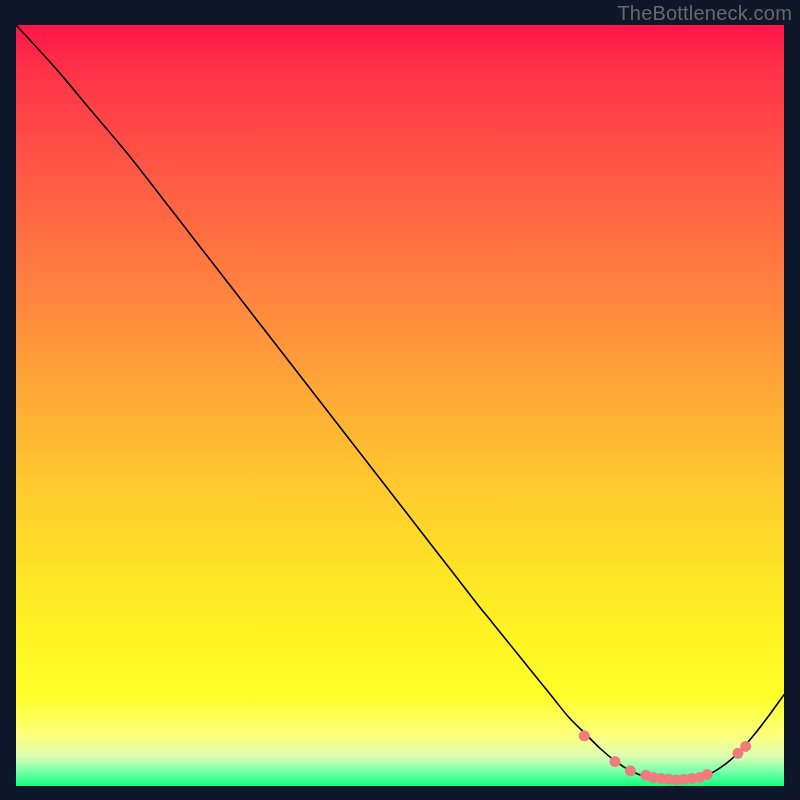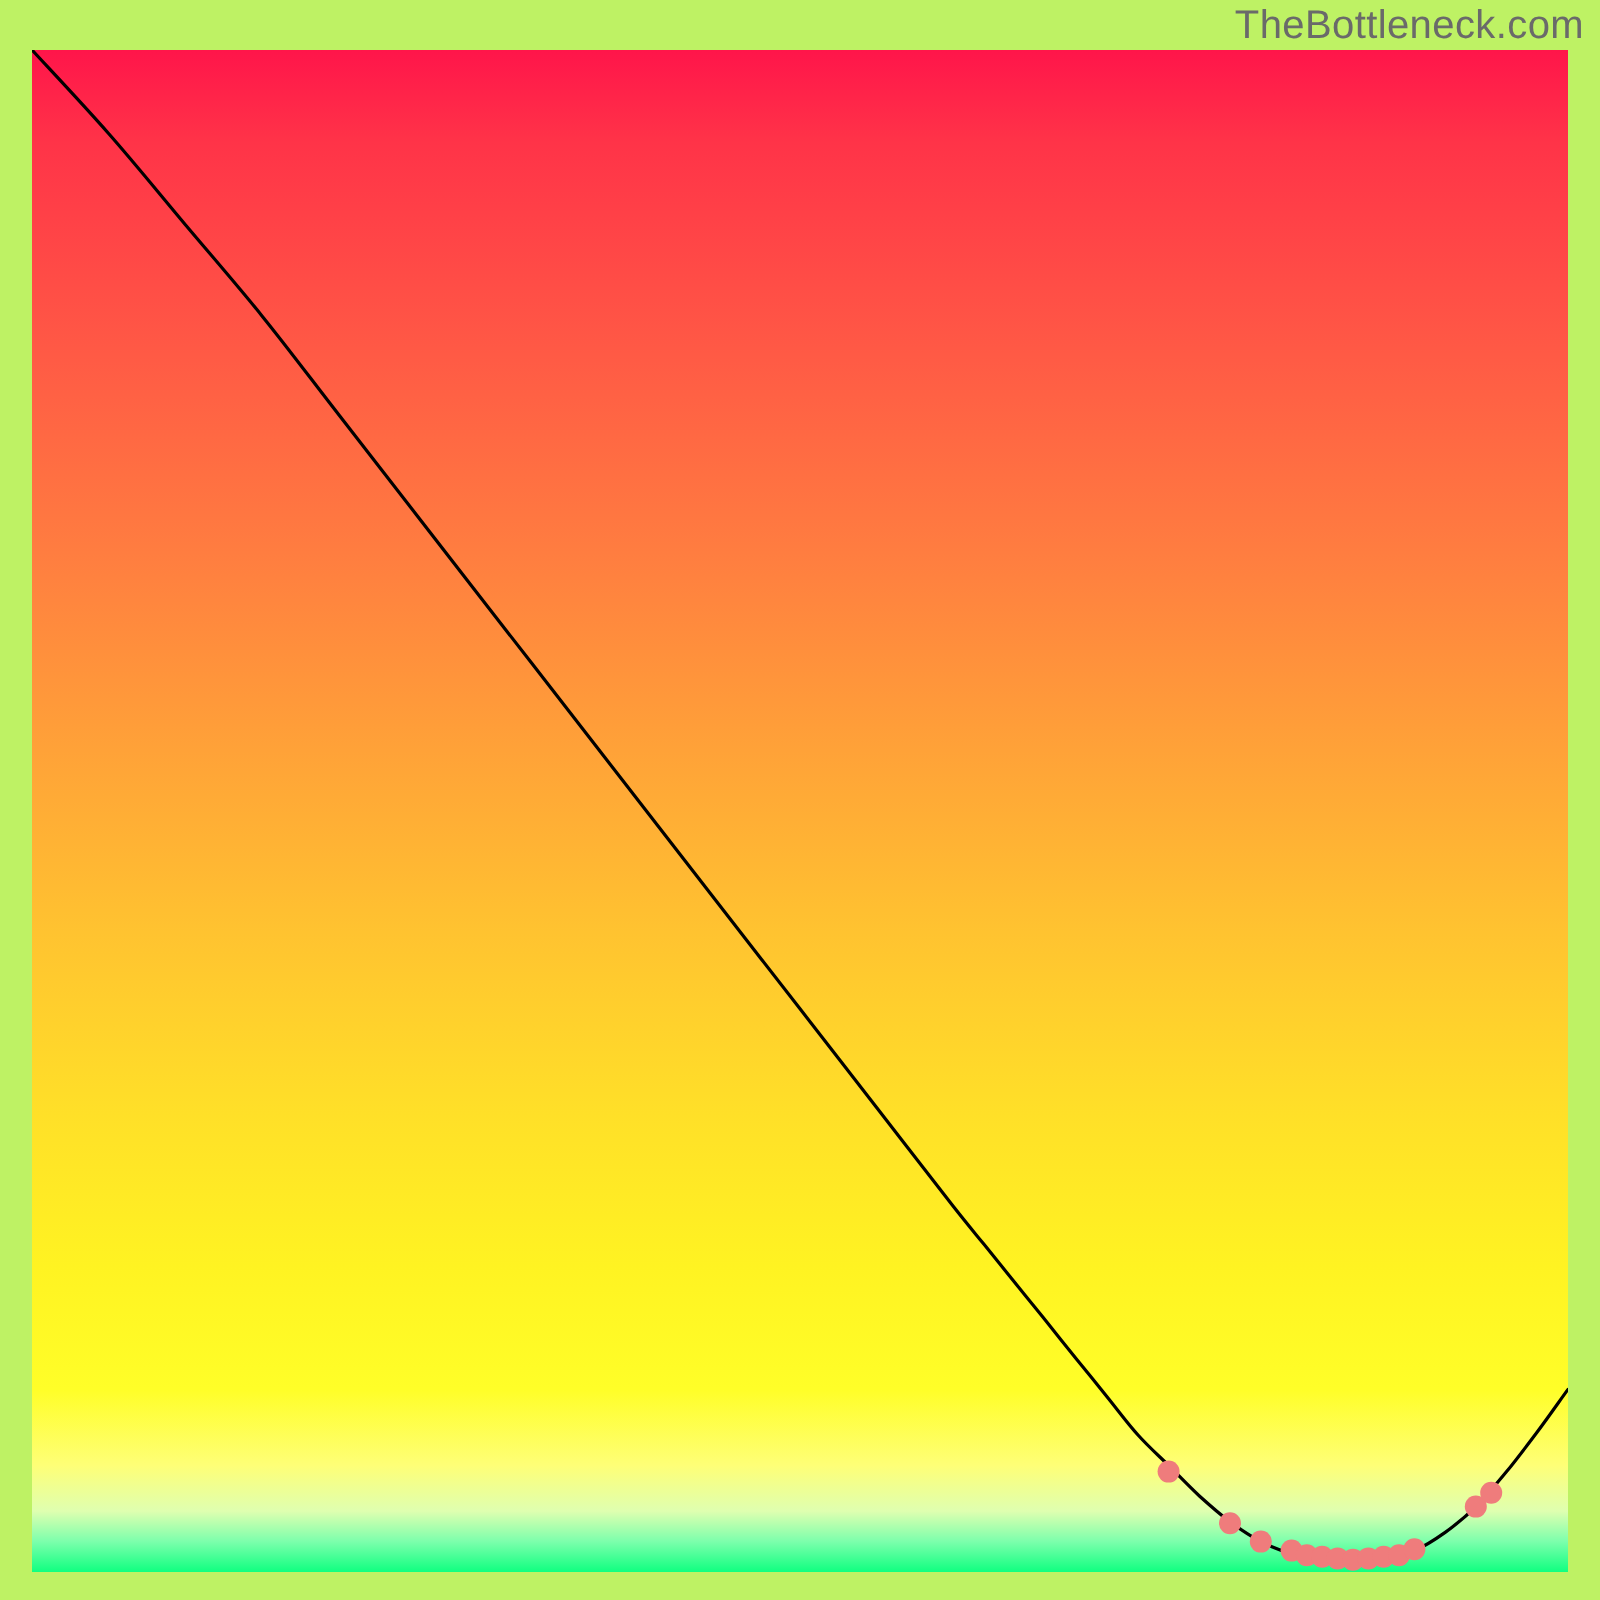--- a/index.html
+++ b/index.html
@@ -8,21 +8,21 @@
     width: 800px;
     height: 800px;
     background: #000;
     overflow: hidden;
     font-family: Arial, Helvetica, sans-serif;
   }
   .frame {
     position: relative;
     width: 800px;
     height: 800px;
-    background: #bef264;
+    background: #0f172a;
   }
   .watermark {
     position: absolute;
     top: 2px;
     right: 8px;
     color: #6a6a6a;
     font-size: 20px;
     font-weight: 500;
     letter-spacing: 0.2px;
     z-index: 50;

